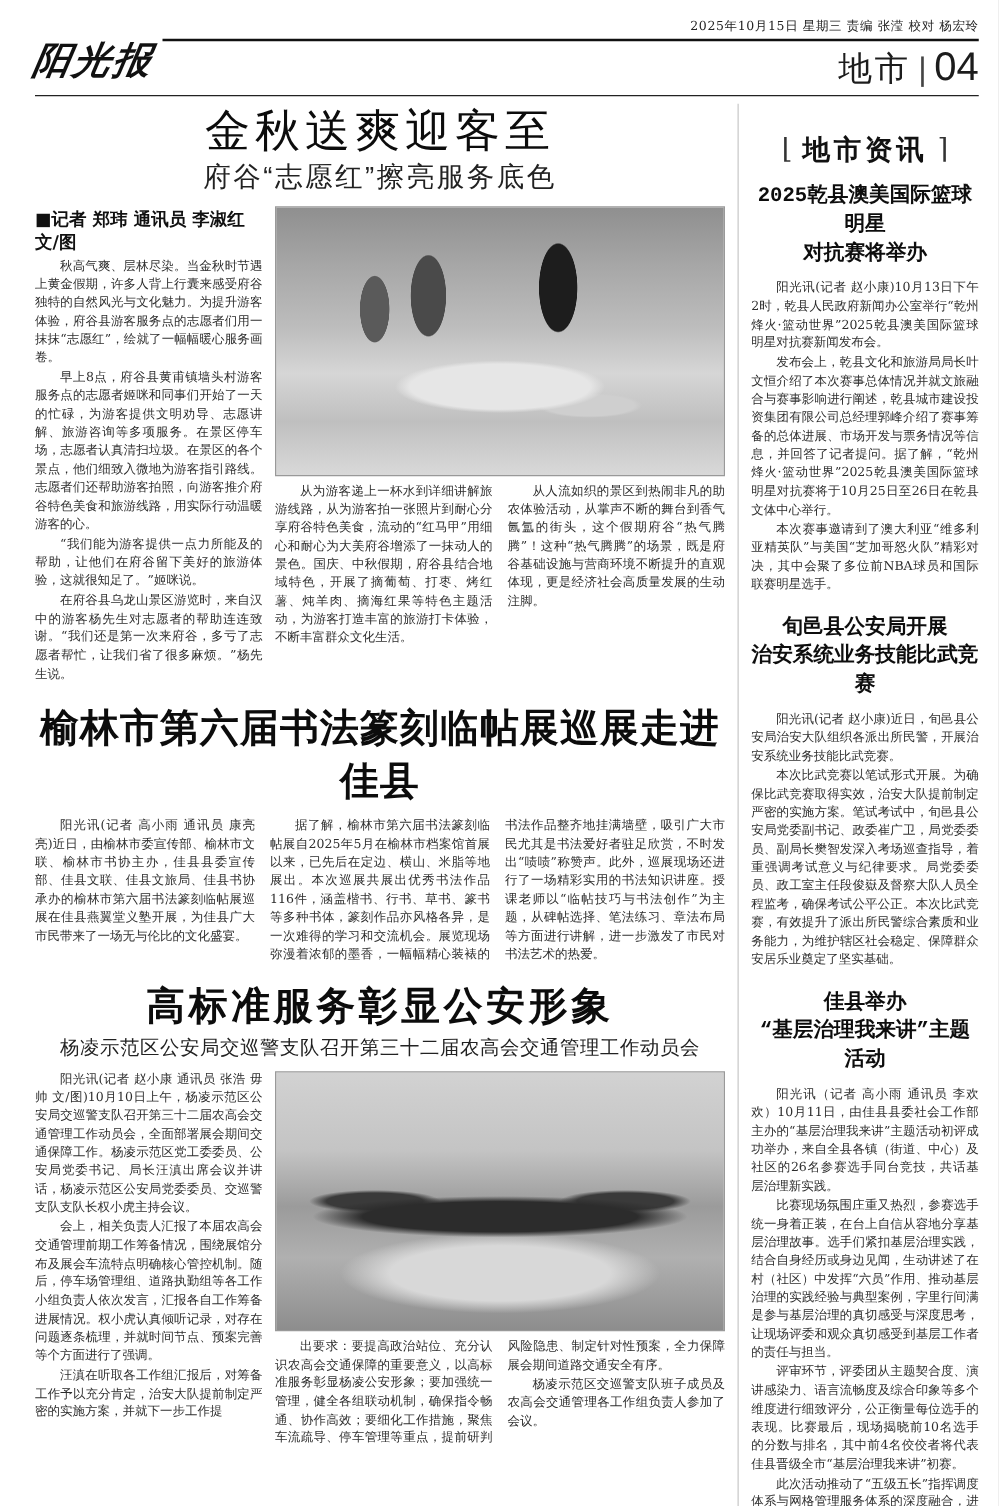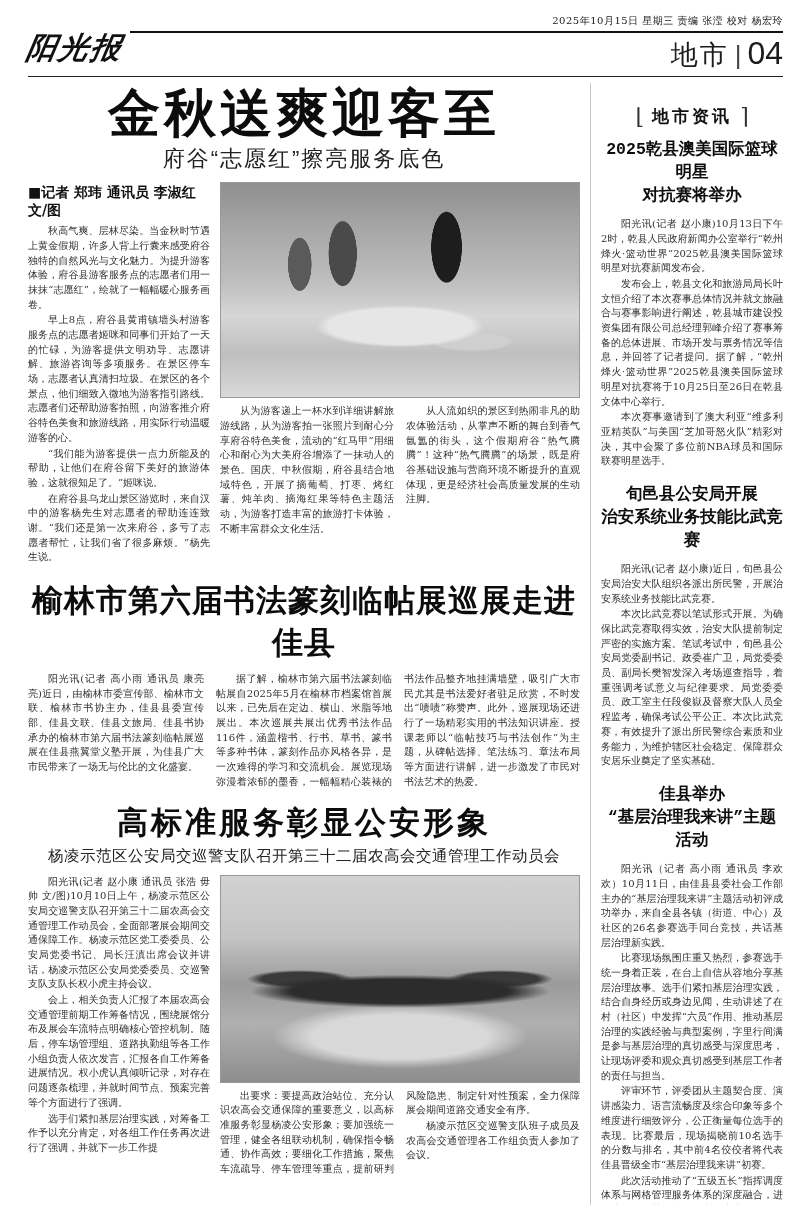--- a/index.html
+++ b/index.html
@@ -21,21 +21,21 @@
   .section-num{font-size:32px;}
   .full-rule{border-bottom:1px solid #222;margin:2px 0 6px 0;}
   
   .content{display:flex;gap:10px;}
   .main-col{width:552px;flex:none;}
   .sidebar{flex:1;border-left:1px solid #c9c9c9;padding-left:10px;box-sizing:border-box;}
   
   p.body{font-size:10px;line-height:1.47;text-align:justify;text-indent:2em;margin:0 0 1px 0;color:#2e2e2e;}
   .byline{font-size:14px;font-weight:bold;color:#111;margin:2px 0 4px 0;}
   
-  .a1-head{font-family:"Liberation Sans",sans-serif;font-weight:700;font-size:52px;
+  .a1-head{font-family:"Liberation Sans",sans-serif;font-weight:400;font-size:36px;
            letter-spacing:4px;text-align:center;color:#0c0c0c;margin:2px 0 0 0;line-height:1.1;}
   .a1-sub{font-family:"Liberation Sans",sans-serif;font-weight:400;font-size:22px;
           letter-spacing:2px;text-align:center;color:#222;margin:2px 0 8px 0;}
   .a1-body{display:flex;gap:10px;}
   .colL{width:182px;flex:none;}
   .colR{flex:1;display:flex;flex-direction:column;gap:6px;}
   .photo{width:100%;border:1px solid #999;box-sizing:border-box;}
   .photo1{height:216px;
     background:
       radial-gradient(ellipse 26px 60px at 63% 30%, #1d1d1d 58%, transparent 60%),
@@ -57,21 +57,21 @@
   .photo2{height:208px;
     background:
       radial-gradient(ellipse 200px 22px at 50% 56%, #2c2c2c 55%, transparent 75%),
       radial-gradient(ellipse 70px 12px at 22% 50%, #3a3a3a 55%, transparent 75%),
       radial-gradient(ellipse 70px 12px at 78% 50%, #3a3a3a 55%, transparent 75%),
       radial-gradient(ellipse 160px 40px at 50% 78%, #d8d8d8 55%, transparent 80%),
       linear-gradient(180deg,#d2d2d2 0%,#c4c4c4 30%,#9b9b9b 52%,#b0b0b0 72%,#8d8d8d 100%);}
   
   .res-head{display:flex;justify-content:center;align-items:center;gap:8px;margin:22px 0 10px 0;}
   .bracket{font-size:22px;color:#333;font-weight:200;line-height:1;}
-  .res-title{font-family:"Liberation Sans",sans-serif;font-size:17px;font-weight:700;
+  .res-title{font-family:"Liberation Sans",sans-serif;font-size:22px;font-weight:700;
              letter-spacing:3px;color:#111;}
   .sb-art{margin-bottom:14px;}
   .sb-title{font-family:Liberation Mono, monospace;font-size:16.5px;font-weight:700;
             line-height:1.4;text-align:center;color:#0d0d0d;margin:10px 0 10px 0;}
   .sb-art p.body{font-size:10px;}
 </style>
 </head>
 <body>
 
 <div class="page">
@@ -123,21 +123,21 @@
         </div>
       </section>
 
       <section>
         <h1 class="a3-head">高标准服务彰显公安形象</h1>
         <div class="a3-sub">杨凌示范区公安局交巡警支队召开第三十二届农高会交通管理工作动员会</div>
         <div class="a1-body">
           <div class="colL">
             <p class="body">阳光讯(记者 赵小康 通讯员 张浩 毋帅 文/图)10月10日上午，杨凌示范区公安局交巡警支队召开第三十二届农高会交通管理工作动员会，全面部署展会期间交通保障工作。杨凌示范区党工委委员、公安局党委书记、局长汪滇出席会议并讲话，杨凌示范区公安局党委委员、交巡警支队支队长权小虎主持会议。</p>
             <p class="body">会上，相关负责人汇报了本届农高会交通管理前期工作筹备情况，围绕展馆分布及展会车流特点明确核心管控机制。随后，停车场管理组、道路执勤组等各工作小组负责人依次发言，汇报各自工作筹备进展情况。权小虎认真倾听记录，对存在问题逐条梳理，并就时间节点、预案完善等个方面进行了强调。</p>
-            <p class="body">选手们紧扣基层治理实践，对筹备工作予以充分肯定，对各组工作任务再次进行了强调，并就下一步工作提</p>
+            <p class="body">汪滇在听取各工作组汇报后，对筹备工作予以充分肯定，治安大队提前制定严密的实施方案，并就下一步工作提</p>
           </div>
           <div class="colR">
             <div class="photo photo2"></div>
             <div class="twocol">
               <p class="body">出要求：要提高政治站位、充分认识农高会交通保障的重要意义，以高标准服务彰显杨凌公安形象；要加强统一管理，健全各组联动机制，确保指令畅通、协作高效；要细化工作措施，聚焦车流疏导、停车管理等重点，提前研判风险隐患、制定针对性预案，全力保障展会期间道路交通安全有序。</p>
               <p class="body">杨凌示范区交巡警支队班子成员及农高会交通管理各工作组负责人参加了会议。</p>
             </div>
           </div>
         </div>
       </section>

